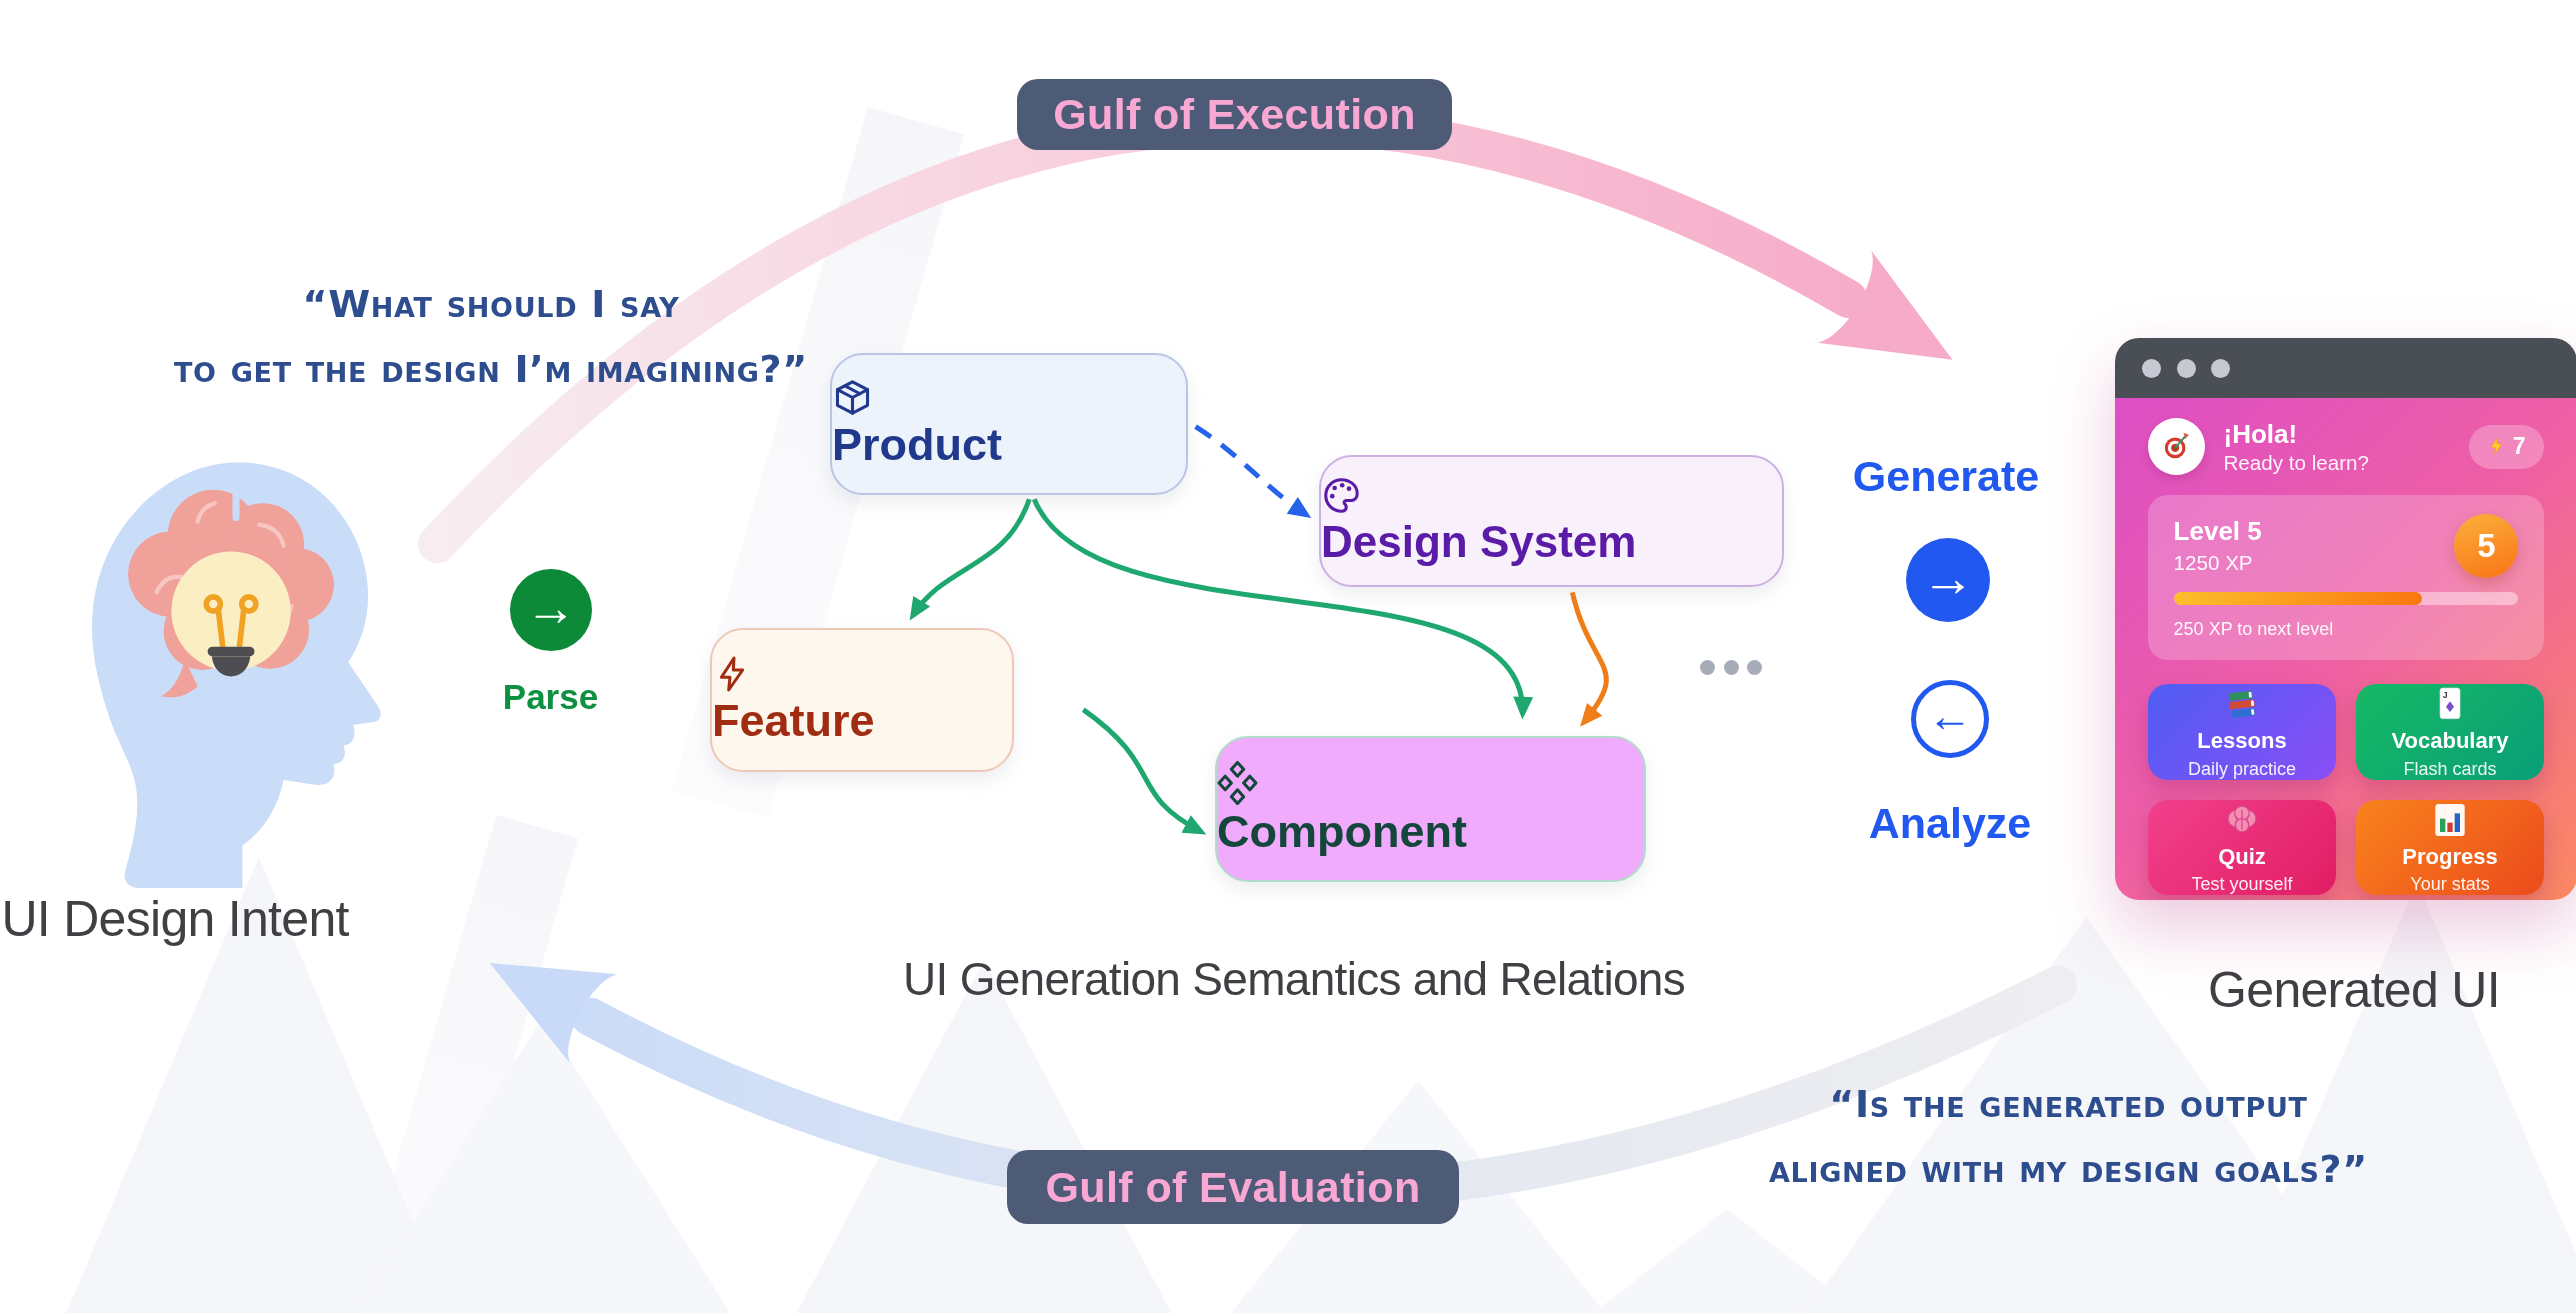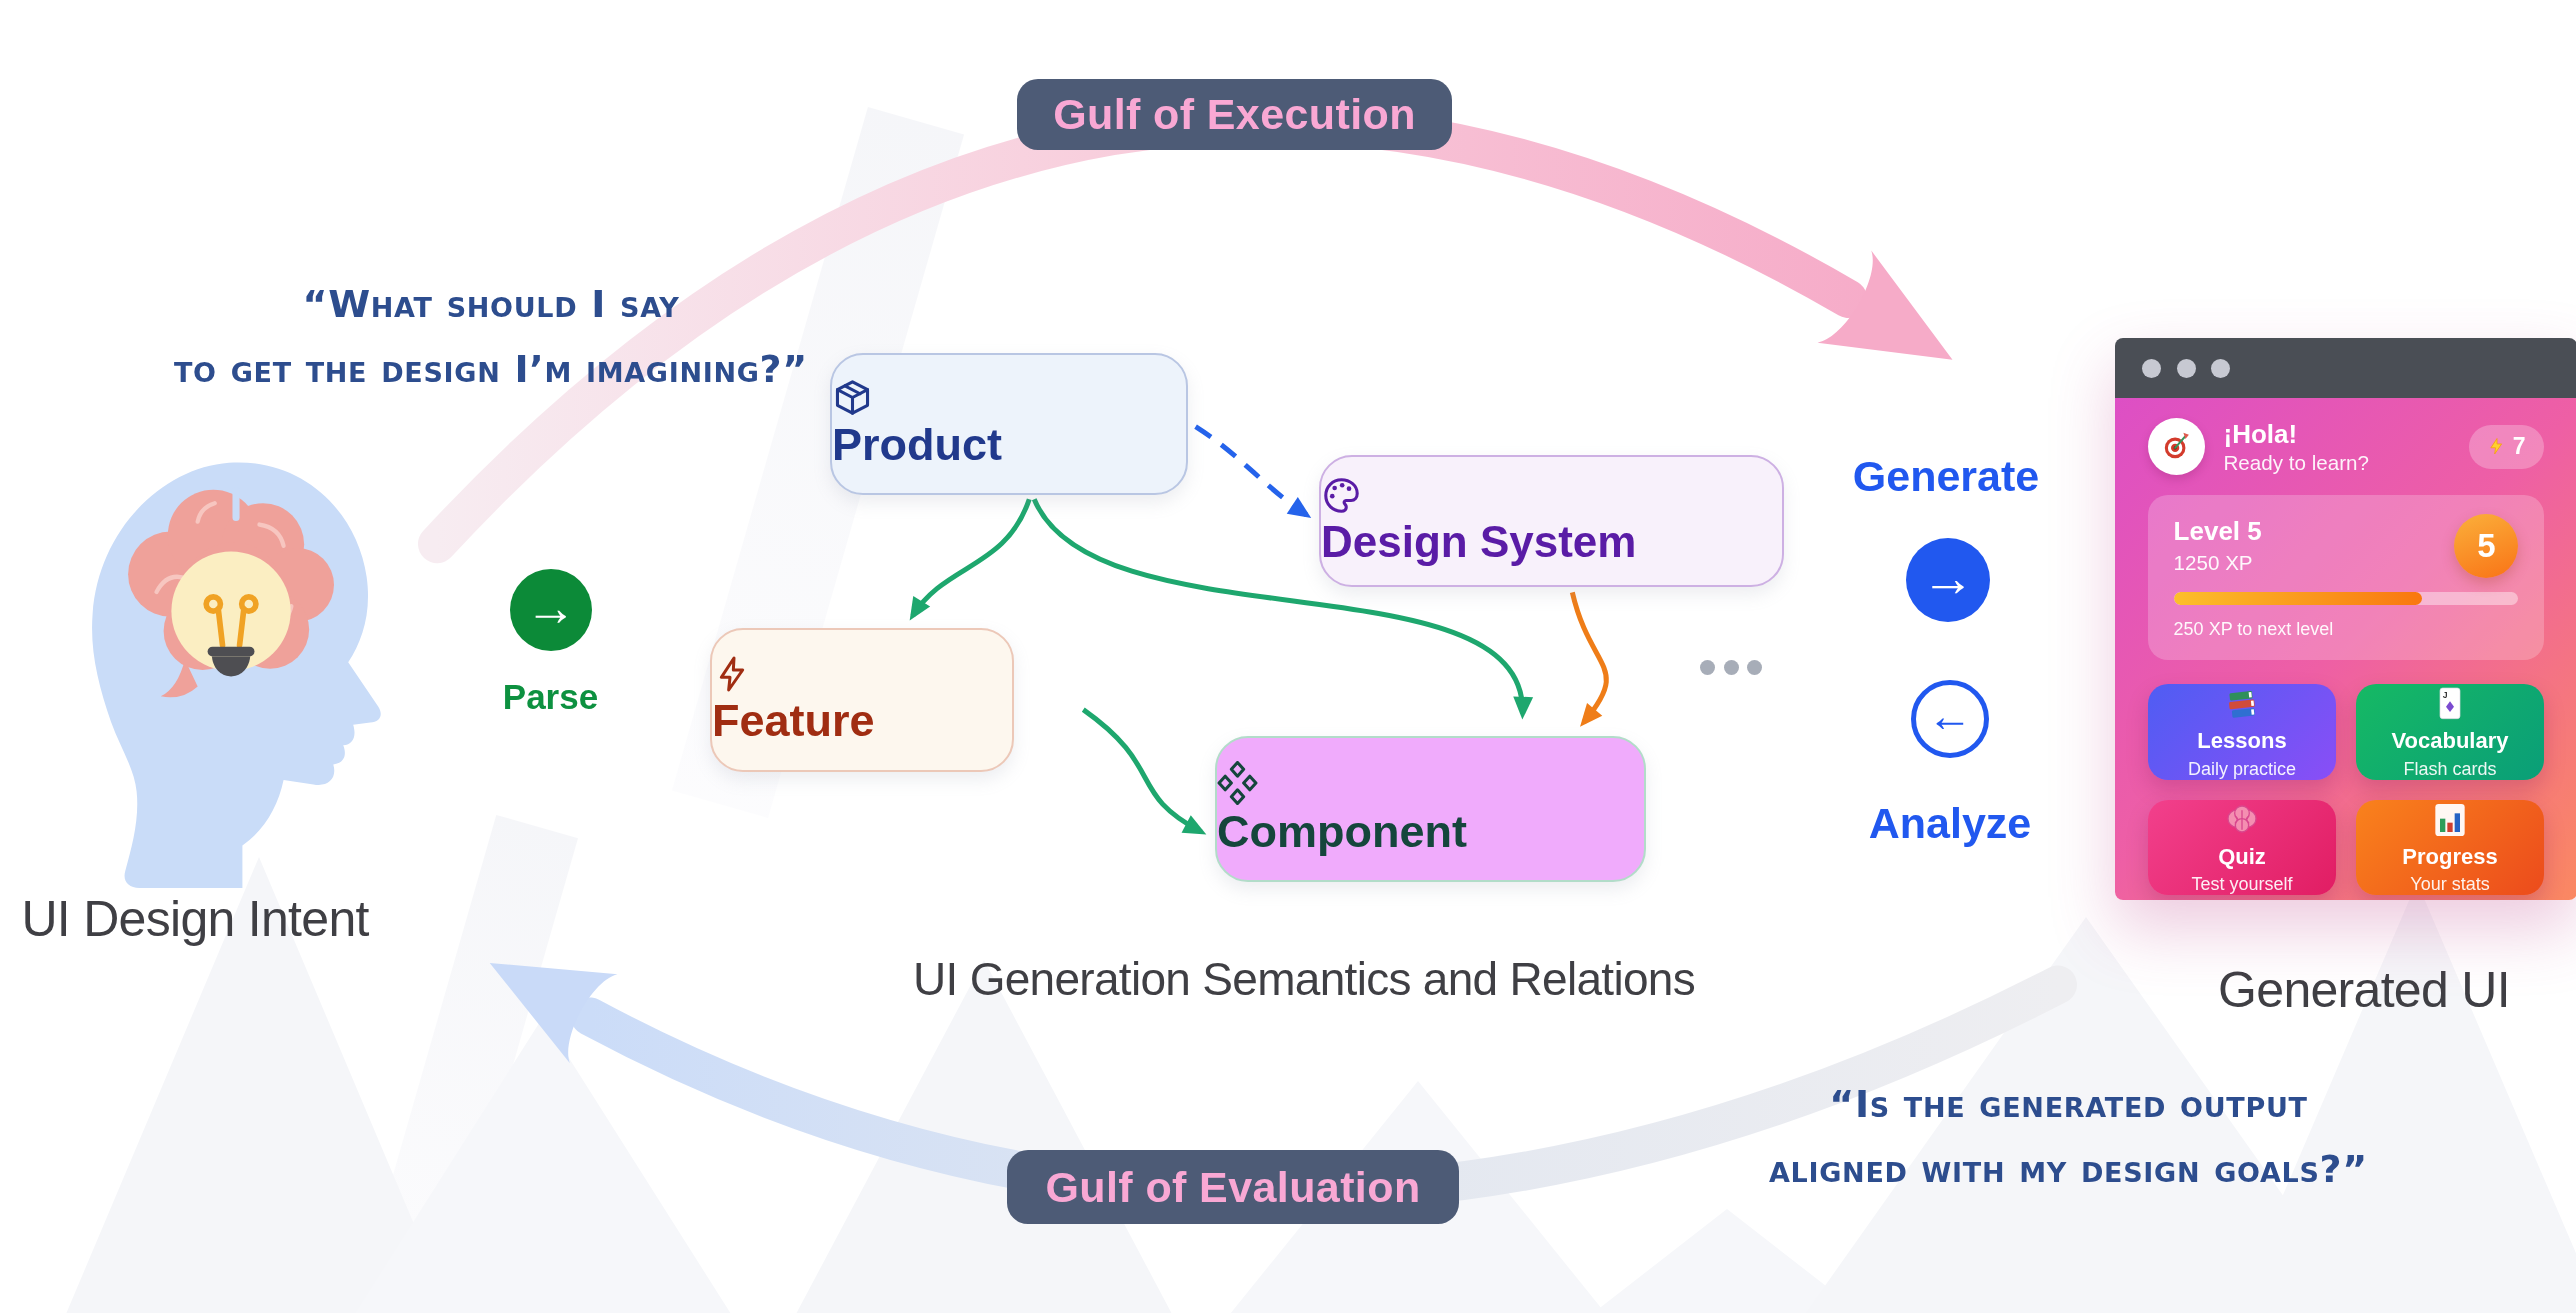--- a/index.html
+++ b/index.html
@@ -36,21 +36,21 @@
   
   .quote {
     position:absolute; z-index:2; color:#2d4d8e; font-weight:bold;
     font-variant:small-caps; font-size:38px; line-height:1.72; text-align:center;
     font-family:"DejaVu Sans", sans-serif; letter-spacing:0.7px;
   }
   .quote-intent { left:100px; top:272px; width:782px; }
   .quote-eval   { left:1656px; top:1072px; width:825px; }
 
   
-  .caption { position:absolute; z-index:2; color:#3f3f44; font-size:50px; letter-spacing:-0.7px; white-space:nowrap;padding-left:20px; }
+  .caption { position:absolute; z-index:2; color:#3f3f44; font-size:50px; letter-spacing:-0.7px; white-space:nowrap; }
   .caption-intent    { left:1.4px;    top:890px; }
   .caption-semantics { left:825px; top:952px; width:938px; text-align:center; font-size:46px; }
   .caption-generated { left:2155px; top:961px; width:398px; text-align:center; }
 
   
   .head-illustration { position:absolute; left:50px; top:425px; z-index:2; }
 
   
   .action-circle {
     position:absolute; z-index:2; border-radius:50%;
@@ -77,21 +77,21 @@
   .node-design    { left:1319px; top:455px;  width:465px; height:132px; background:#f8f1fb; border-color:#cdb0e3; color:#5a1ca6; font-size:44px; }
   .node-feature   { left:710px; top:628px;  width:304px; height:144px; background:#fdf7ee; border-color:#ecc8b8; color:#a02d12; }
   .node-component { left:1215px; top:736px; width:431px; height:146px; background:#f0abfc; border-color:#b2dcc9; color:#15463c; }
 
   .ellipsis { position:absolute; z-index:2; left:1700px; top:660px; display:flex; gap:8.5px; }
   .ellipsis i { width:15px; height:15px; border-radius:50%; background:#a7adb8; }
 
   
   .phone {
     position:absolute; z-index:3; left:2115px; top:338px; width:462px; height:562px;
-    border-radius:8px; overflow:hidden; display:flex; flex-direction:column;
+    border-radius:24px; overflow:hidden; display:flex; flex-direction:column;
     box-shadow:0 28.4px 64px rgba(190,70,140,.28);
   }
   .titlebar { flex:0 0 60px; background:#4a4e55; display:flex; align-items:center; padding-left:27px; gap:15.6px; }
   .titlebar i { width:19px; height:19px; border-radius:50%; background:#c7c9d2; }
   .phone-body {
     flex:1; background:linear-gradient(135deg,#dd4fc5 0%, #ee5fa5 48%, #fb8a5e 100%);
     padding:20px 33px 27px; display:flex; flex-direction:column; color:#fff;
   }
   .app-header { display:flex; align-items:center; gap:18.5px; }
   .avatar { width:57px; height:57px; border-radius:50%; background:#fff; display:flex; align-items:center; justify-content:center; box-shadow:0 4.3px 10px rgba(120,20,80,.22); }

